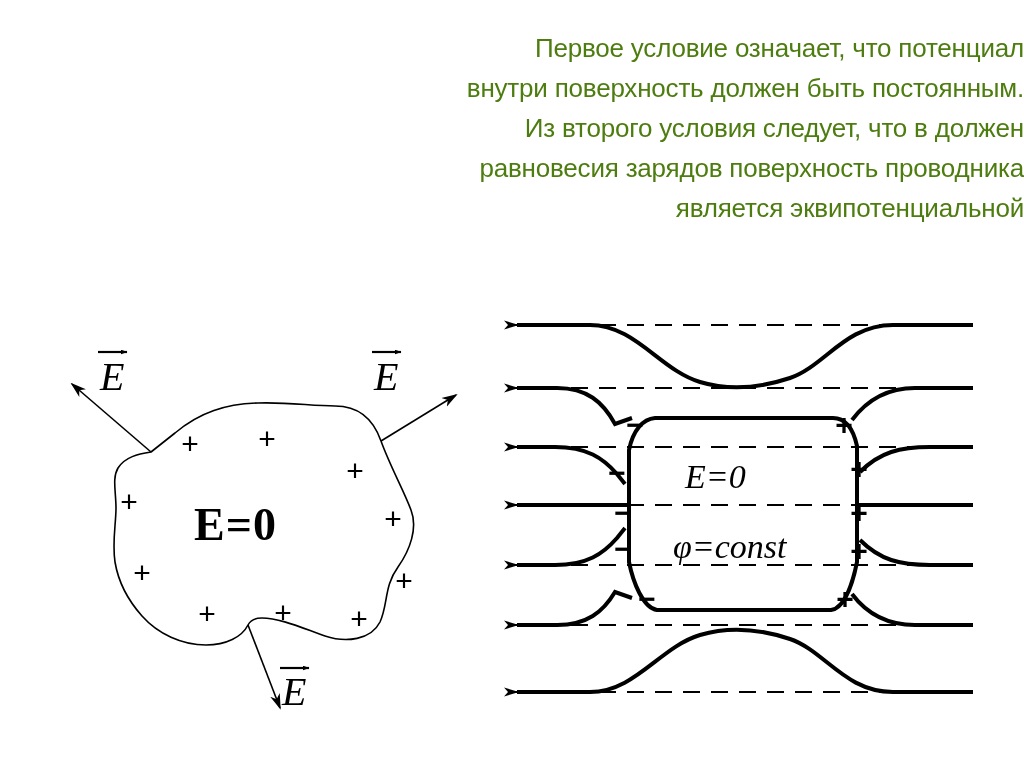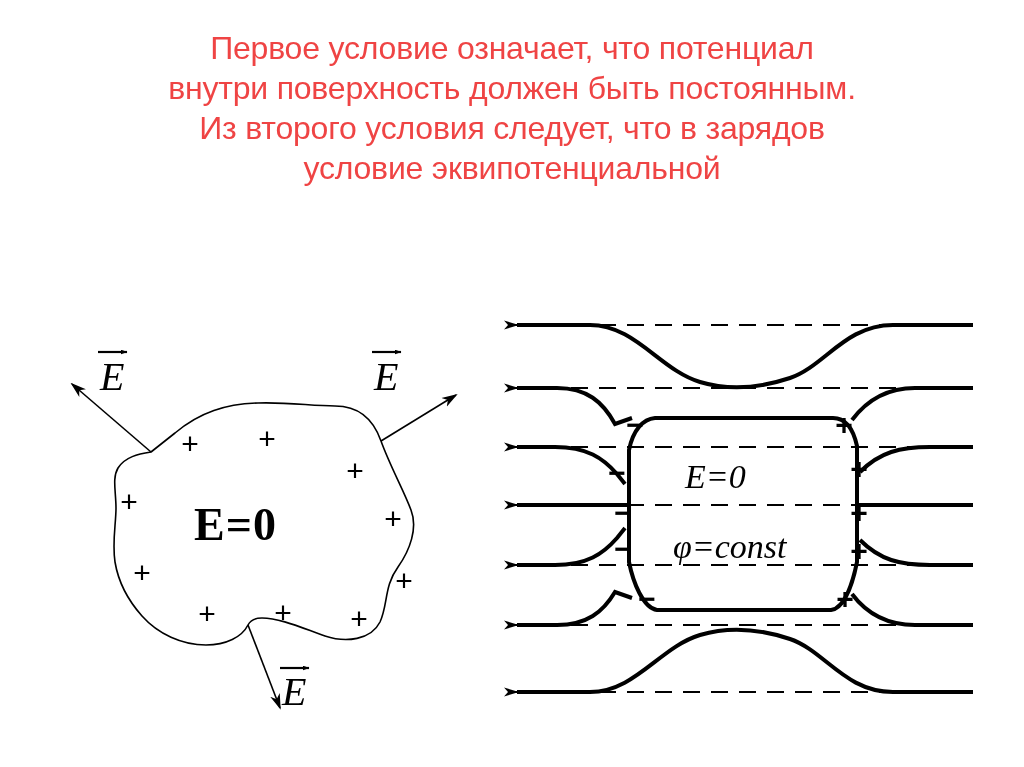--- a/index.html
+++ b/index.html
@@ -20,26 +20,27 @@
   
   #text-block {
     position: absolute;
     left: 0;
     top: 28px;
     width: 1024px;
     text-align: center;
   }
   .text-line {
     font-family: "Liberation Sans", sans-serif;
-    font-size: 32px;
+    font-size: 26px;
     line-height: 40px;
     font-weight: 400;
     letter-spacing: -0.2px;
-    color: #ef4444;
+    color: #4d7c0f;
     white-space: nowrap;
+    text-align: right;
   }
 
   
   #figures {
     position: absolute;
     left: 0;
     top: 300px;
     width: 1024px;
     height: 467px;
   }
@@ -61,22 +62,23 @@
     font-weight: 700;
     font-style: normal;
   }
 </style>
 </head>
 <body>
 
 <div id="text-block">
   <div class="text-line">Первое условие означает, что потенциал</div>
   <div class="text-line">внутри поверхность должен быть постоянным.</div>
-  <div class="text-line">Из второго условия следует, что в зарядов</div>
-  <div class="text-line">условие эквипотенциальной</div>
+  <div class="text-line">Из второго условия следует, что в должен</div>
+  <div class="text-line">равновесия зарядов поверхность проводника</div>
+  <div class="text-line">является эквипотенциальной</div>
 </div>
 
 <div id="figures">
 
   <div id="fig-left">
     <svg width="460" height="440" viewBox="0 0 460 440">
       <defs>
         <marker id="fatArrow" markerWidth="16" markerHeight="11" refX="14" refY="5.5" orient="auto" markerUnits="userSpaceOnUse">
           <path d="M 0 0.4 L 16 5.5 L 0 10.6 L 4.5 5.5 Z" fill="#000"></path>
         </marker>

